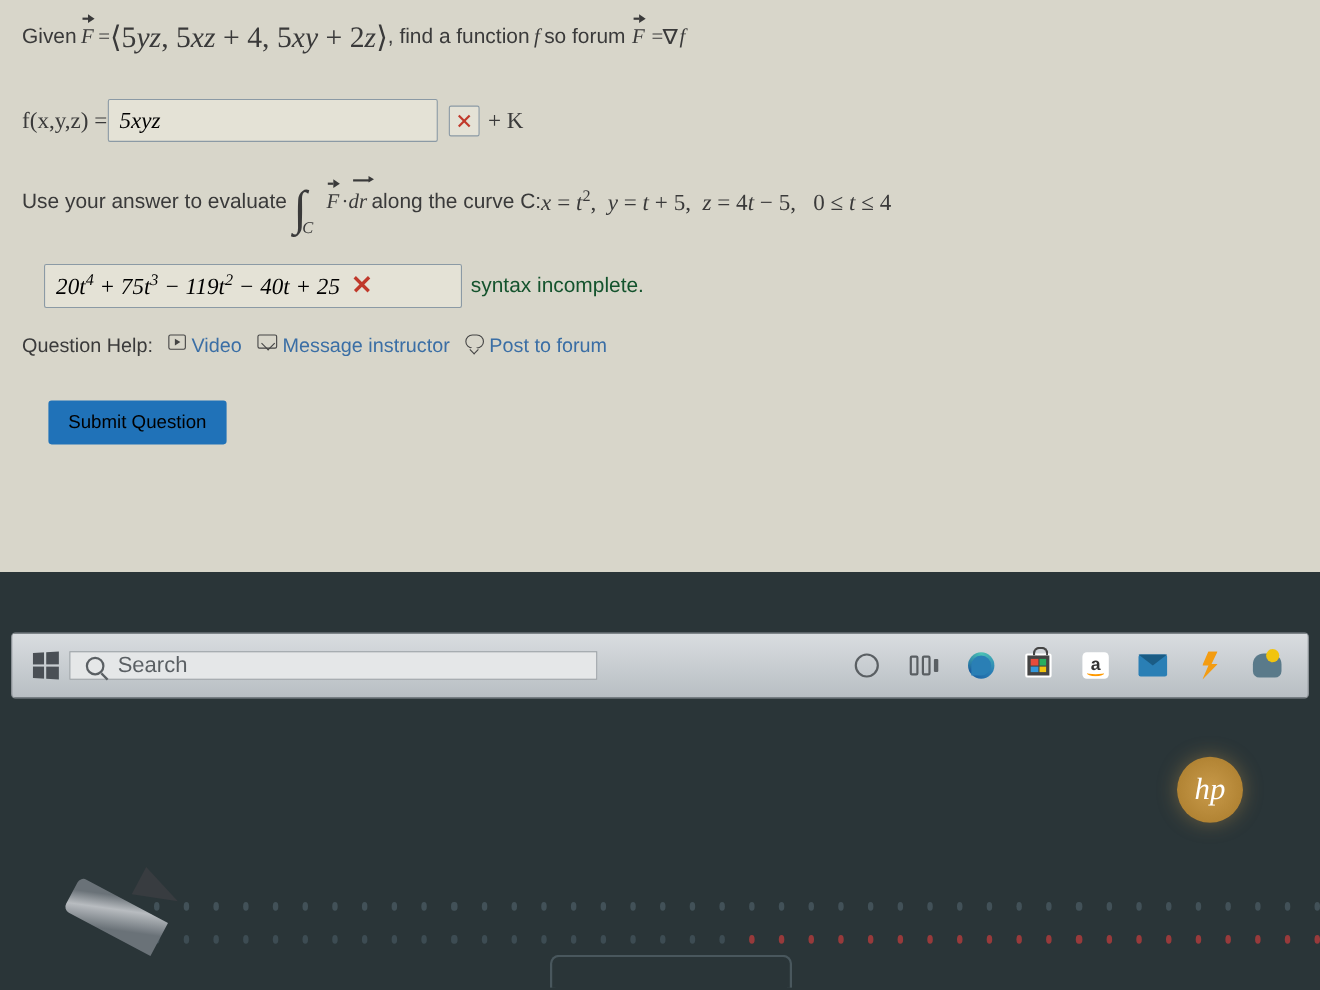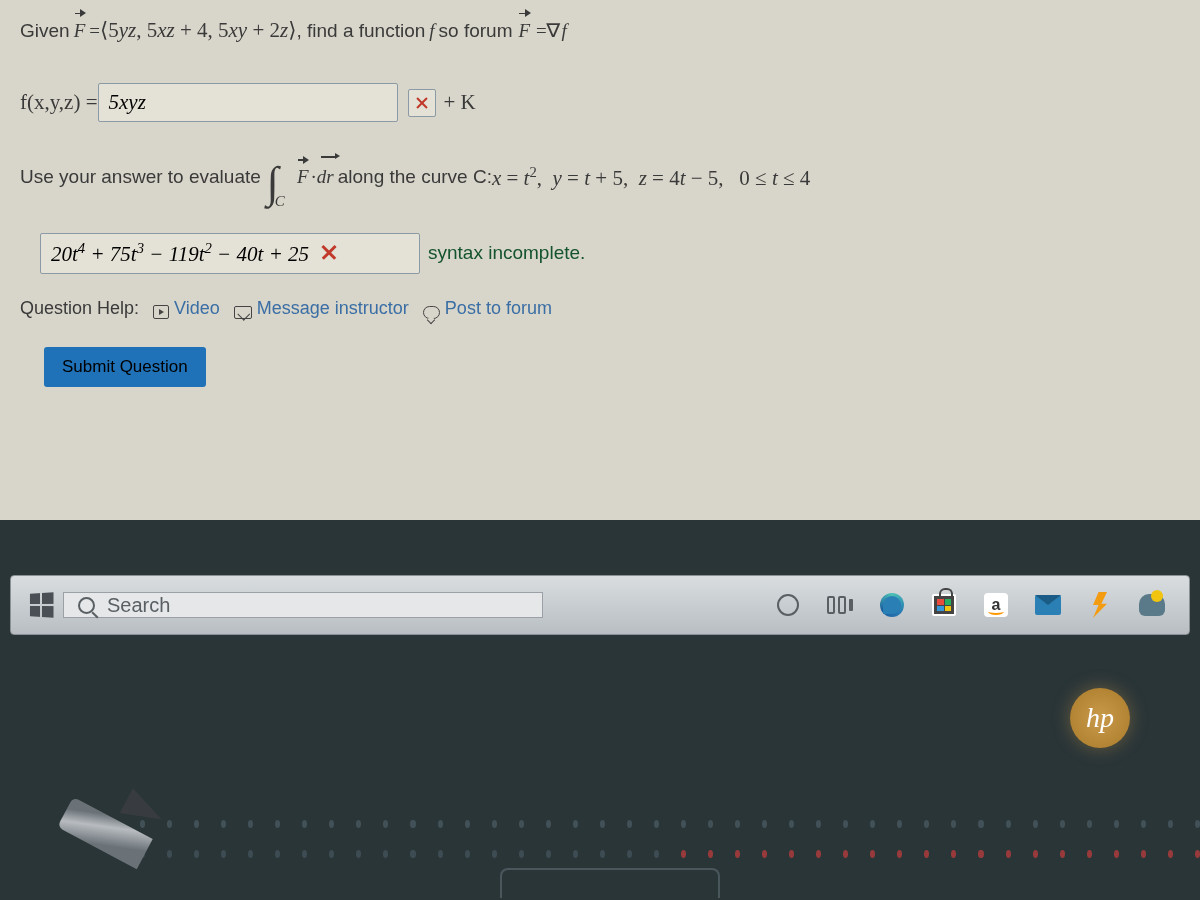--- a/index.html
+++ b/index.html
@@ -66,22 +66,22 @@
   .x-inline::before { transform: rotate(45deg);}
   .x-inline::after { transform: rotate(-45deg);}
   .nabla { font-family: "Times New Roman", serif; display:inline-block; transform: scaleX(1.1);}
   .integral {
     display: inline-flex; align-items: center; position: relative;
     margin: 0 6px; top: 6px;
   }
   .integral .int-sym { font-size: 44px; font-family: "Times New Roman", serif; line-height: 0.7;}
   .integral .int-sub { font-size: 15px; font-style: italic; position: relative; top: 18px; left: -4px; font-family:"Times New Roman",serif;}
   .feedback { color: #14532d; font-size: 19px; margin-left: 8px; }
-  .help-row { margin: 24px 0 28px 0; font-size: 18px; color: #3a3a3a; display:flex; align-items:center; gap: 14px;}
-  .help-link { color: #3a6ea5; cursor: pointer; display:inline-flex; align-items:flex-end; gap:5px;}
+  .help-row { margin: 24px 0 39px 0; font-size: 18px; color: #3a3a3a; display:flex; align-items:center; gap: 14px;}
+  .help-link { color: #3a6ea5; cursor: pointer; display:inline-flex; align-items:flex-start; gap:5px;}
   .play-icon {
     width: 16px; height: 14px; border: 1.5px solid #444; border-radius: 2px;
     display: inline-flex; align-items: center; justify-content: center;
   }
   .play-icon::after {
     content: ""; border-left: 5px solid #444;
     border-top: 3px solid transparent; border-bottom: 3px solid transparent;
     margin-left: 1px;
   }
   .mail-icon {
@@ -198,21 +198,21 @@
 
 <div class="quiz-area">
 
   
   <div class="line line-gap-lg">
     <span>Given </span>
     <span class="vec mn" style="margin:0 4px;">
       <span class="arrow"></span><span>F</span>
     </span>
     <span class="mn"> = </span>
-    <span class="mn" style="font-size:21px;">⟨5<span class="mi">yz</span>, 5<span class="mi">xz</span> + 4, 5<span class="mi">xy</span> + 2<span class="mi">z</span>⟩</span>
+    <span class="mn" style="font-size:27px;">⟨5<span class="mi">yz</span>, 5<span class="mi">xz</span> + 4, 5<span class="mi">xy</span> + 2<span class="mi">z</span>⟩</span>
     <span>, find a function </span>
     <span class="mi" style="margin:0 4px;">f</span>
     <span> so forum </span>
     <span class="vec mn" style="margin:0 6px;">
       <span class="arrow"></span><span>F</span>
     </span>
     <span class="mn"> = </span>
     <span class="nabla">∇</span>
     <span class="mi" style="margin-left:2px;">f</span>
   </div>

